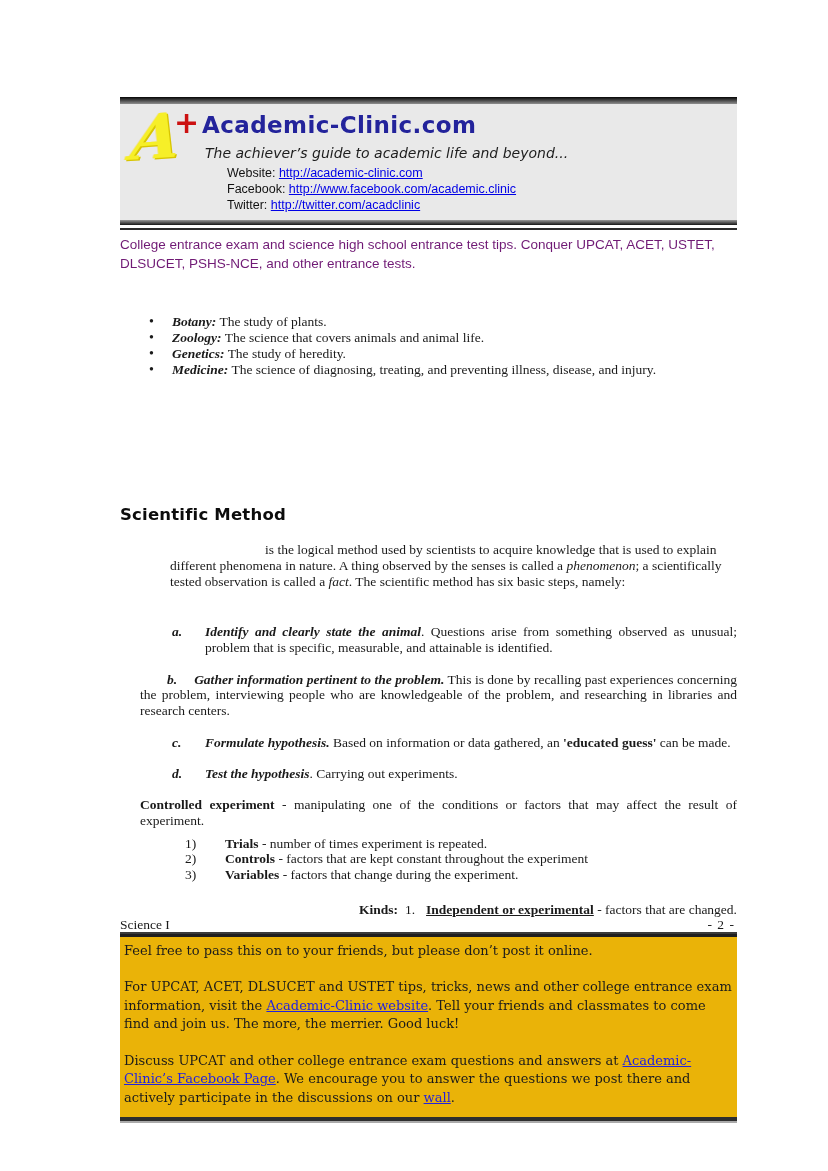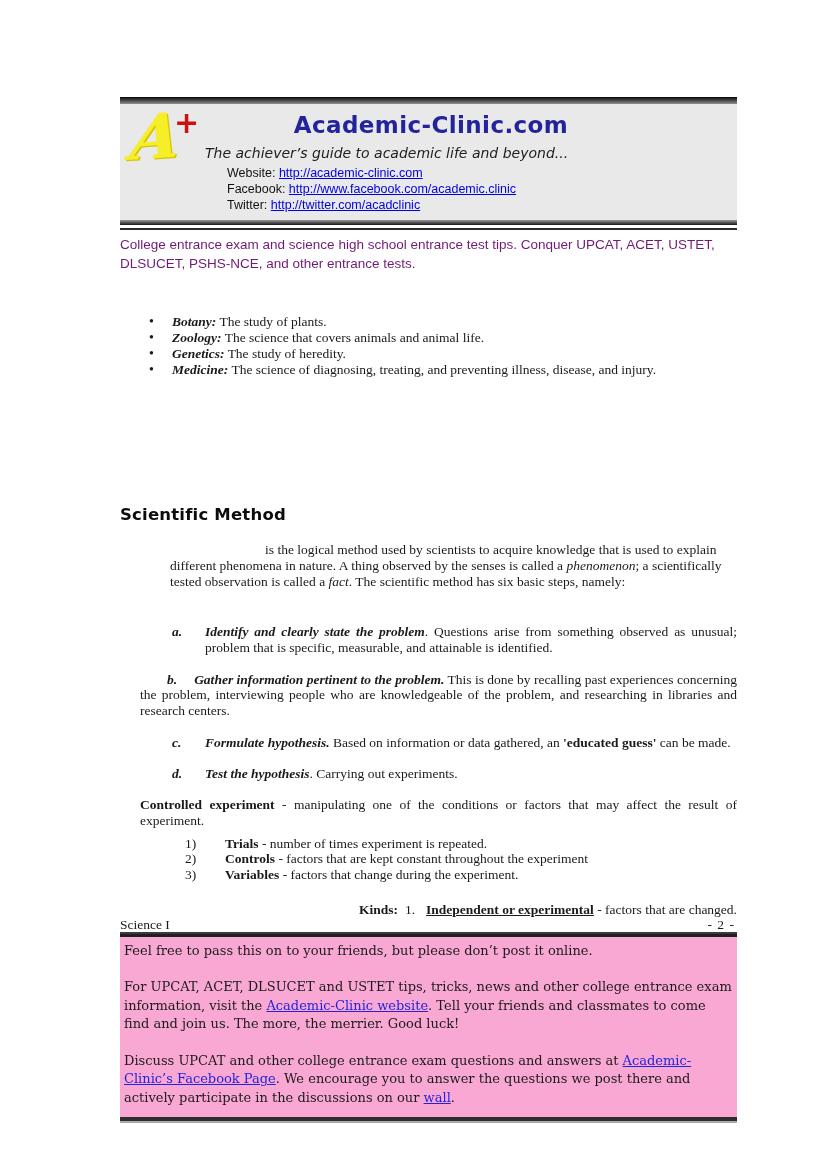--- a/index.html
+++ b/index.html
@@ -22,21 +22,21 @@
     text-shadow:1.5px 1.5px 0 #d8c500, -1px 0 0 #efe29a; transform:skew(-10deg) rotate(-4deg);
     margin-left:4px;
   }
   .logo-plus {
     position:absolute; left:46px; top:-4px; font-family:"DejaVu Sans", sans-serif;
     font-weight:bold; font-size:30px; color:#cc1111;
   }
   .hdr-right { padding-top:2px; }
   .site-title {
     font-family:"DejaVu Sans", sans-serif; font-weight:bold; font-size:23px;
-    color:#23239b; letter-spacing:.4px; line-height:28px;text-align:right;
+    color:#23239b; letter-spacing:.4px; line-height:28px;
   }
   .tagline {
     font-family:"DejaVu Sans", sans-serif; font-style:italic; font-size:14px;
     color:#1d1d1d; margin:6px 0 4px 3px;
   }
   .hdr-links { margin-left:25px; font-family:"Liberation Sans", sans-serif; font-size:12.5px; line-height:16px; color:#111; }
   .hdr-links a { color:#0000e6; text-decoration:underline; cursor:pointer; }
 
   
   .intro { font-family:"Liberation Sans", sans-serif; font-size:13.5px; line-height:18.5px; color:#701a75; margin:6px 0 0 0; }
@@ -74,21 +74,21 @@
   .kinds .label { font-weight:bold; margin-right:7px; }
   .kinds .knum { margin-right:11px; }
   .kinds .u { font-weight:bold; text-decoration:underline; }
 
   .page-footer { position:relative; height:17px; border-bottom:2px solid #3b3b3b; margin-top:-2px; font-size:13.5px; }
   .page-footer .course { position:absolute; left:0; right:0; top:2px; text-align:left; }
   .page-footer .pagenum { position:absolute; right:2px; top:2px; letter-spacing:1px; }
 
   
   .notice {
-    background:#f9a8d4; border-top:3px solid #1f1f1f; border-bottom:4px solid #2e2e2e;
+    background:#eab308; border-top:3px solid #1f1f1f; border-bottom:4px solid #2e2e2e;
     box-shadow:0 2px 0 rgba(125,125,125,.65);
     padding:5px 4px 10px 4px;
     font-family:"DejaVu Serif", serif; font-size:13px; line-height:18.5px; color:#1b1b1b;
   }
   .notice p { margin:0; }
   .notice p + p { margin-top:18px; }
   .notice a { color:#2323dd; text-decoration:underline; cursor:pointer; }
 </style>
 </head>
 <body>
@@ -136,21 +136,21 @@
       <li><span class="term-bi">Genetics:</span>
         <span>The study of heredity.</span></li>
       <li><span class="term-bi">Medicine:</span>
         <span>The science of diagnosing, treating, and preventing illness, disease, and injury.</span></li>
     </ul>
 
     <h2 class="section-heading">Scientific Method</h2>
 
     <p class="lead"><span>is the logical method used by scientists to acquire knowledge that is used to explain different phenomena in nature.  A thing observed by the senses is called a </span><span class="it">phenomenon</span><span>; a scientifically tested observation is called a </span><span class="it">fact</span><span>. The scientific method has six basic steps, namely:</span></p>
 
-    <div class="step hang step-a"><span class="marker">a.</span><span class="step-title">Identify and clearly state the problem</span><span>.  Questions arise from something observed as unusual; problem that is specific, measurable, and attainable is identified.</span></div>
+    <div class="step hang step-a"><span class="marker">a.</span><span class="step-title">Identify and clearly state the animal</span><span>.  Questions arise from something observed as unusual; problem that is specific, measurable, and attainable is identified.</span></div>
 
     <div class="step step-b"><span class="marker-inline">b.</span><span class="step-title">Gather information pertinent to the problem.</span><span> This is done by recalling past experiences concerning the problem, interviewing people who are knowledgeable of the problem, and researching in libraries and research centers.</span></div>
 
     <div class="step hang step-c"><span class="marker">c.</span><span class="step-title">Formulate hypothesis.</span><span>  Based on information or data gathered, an </span><span class="b">'educated guess'</span><span> can be made.</span></div>
 
     <div class="step hang step-d"><span class="marker">d.</span><span class="step-title">Test the hypothesis</span><span>.  Carrying out experiments.</span></div>
 
     <div class="controlled"><span class="b">Controlled experiment</span><span> - manipulating one of the conditions or factors that may affect the result of experiment.</span></div>
 
     <div class="numlist">

